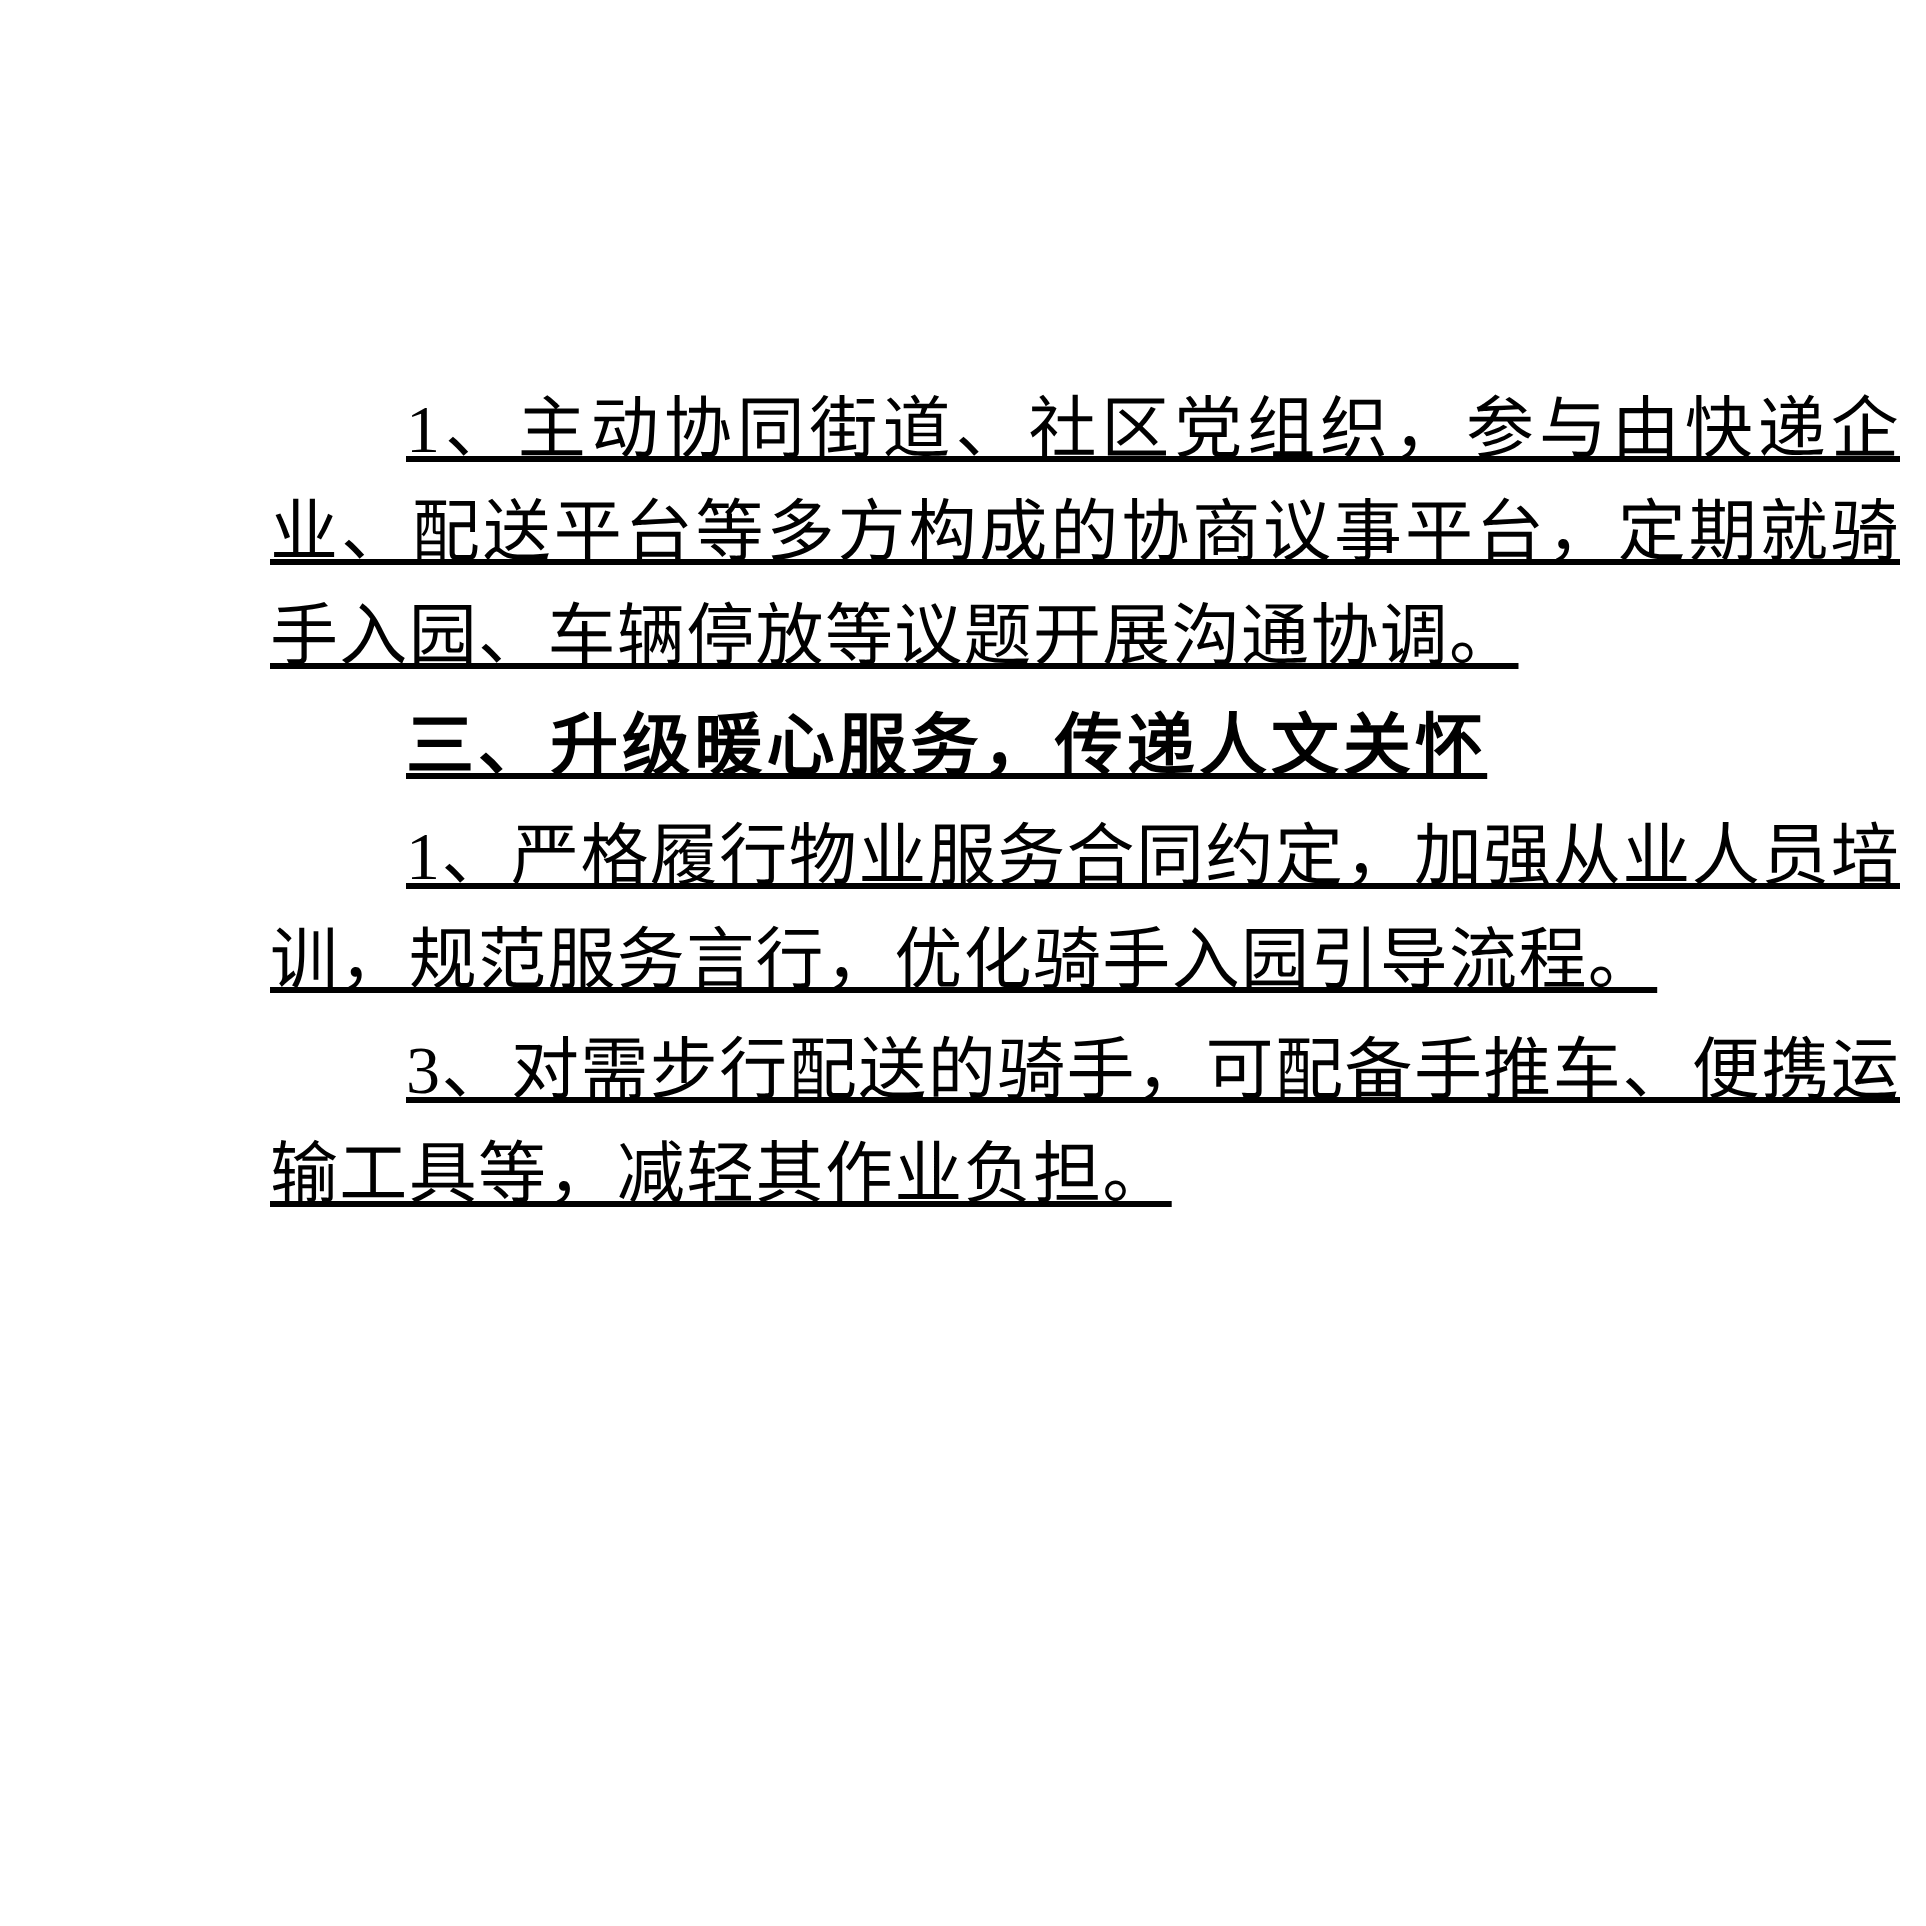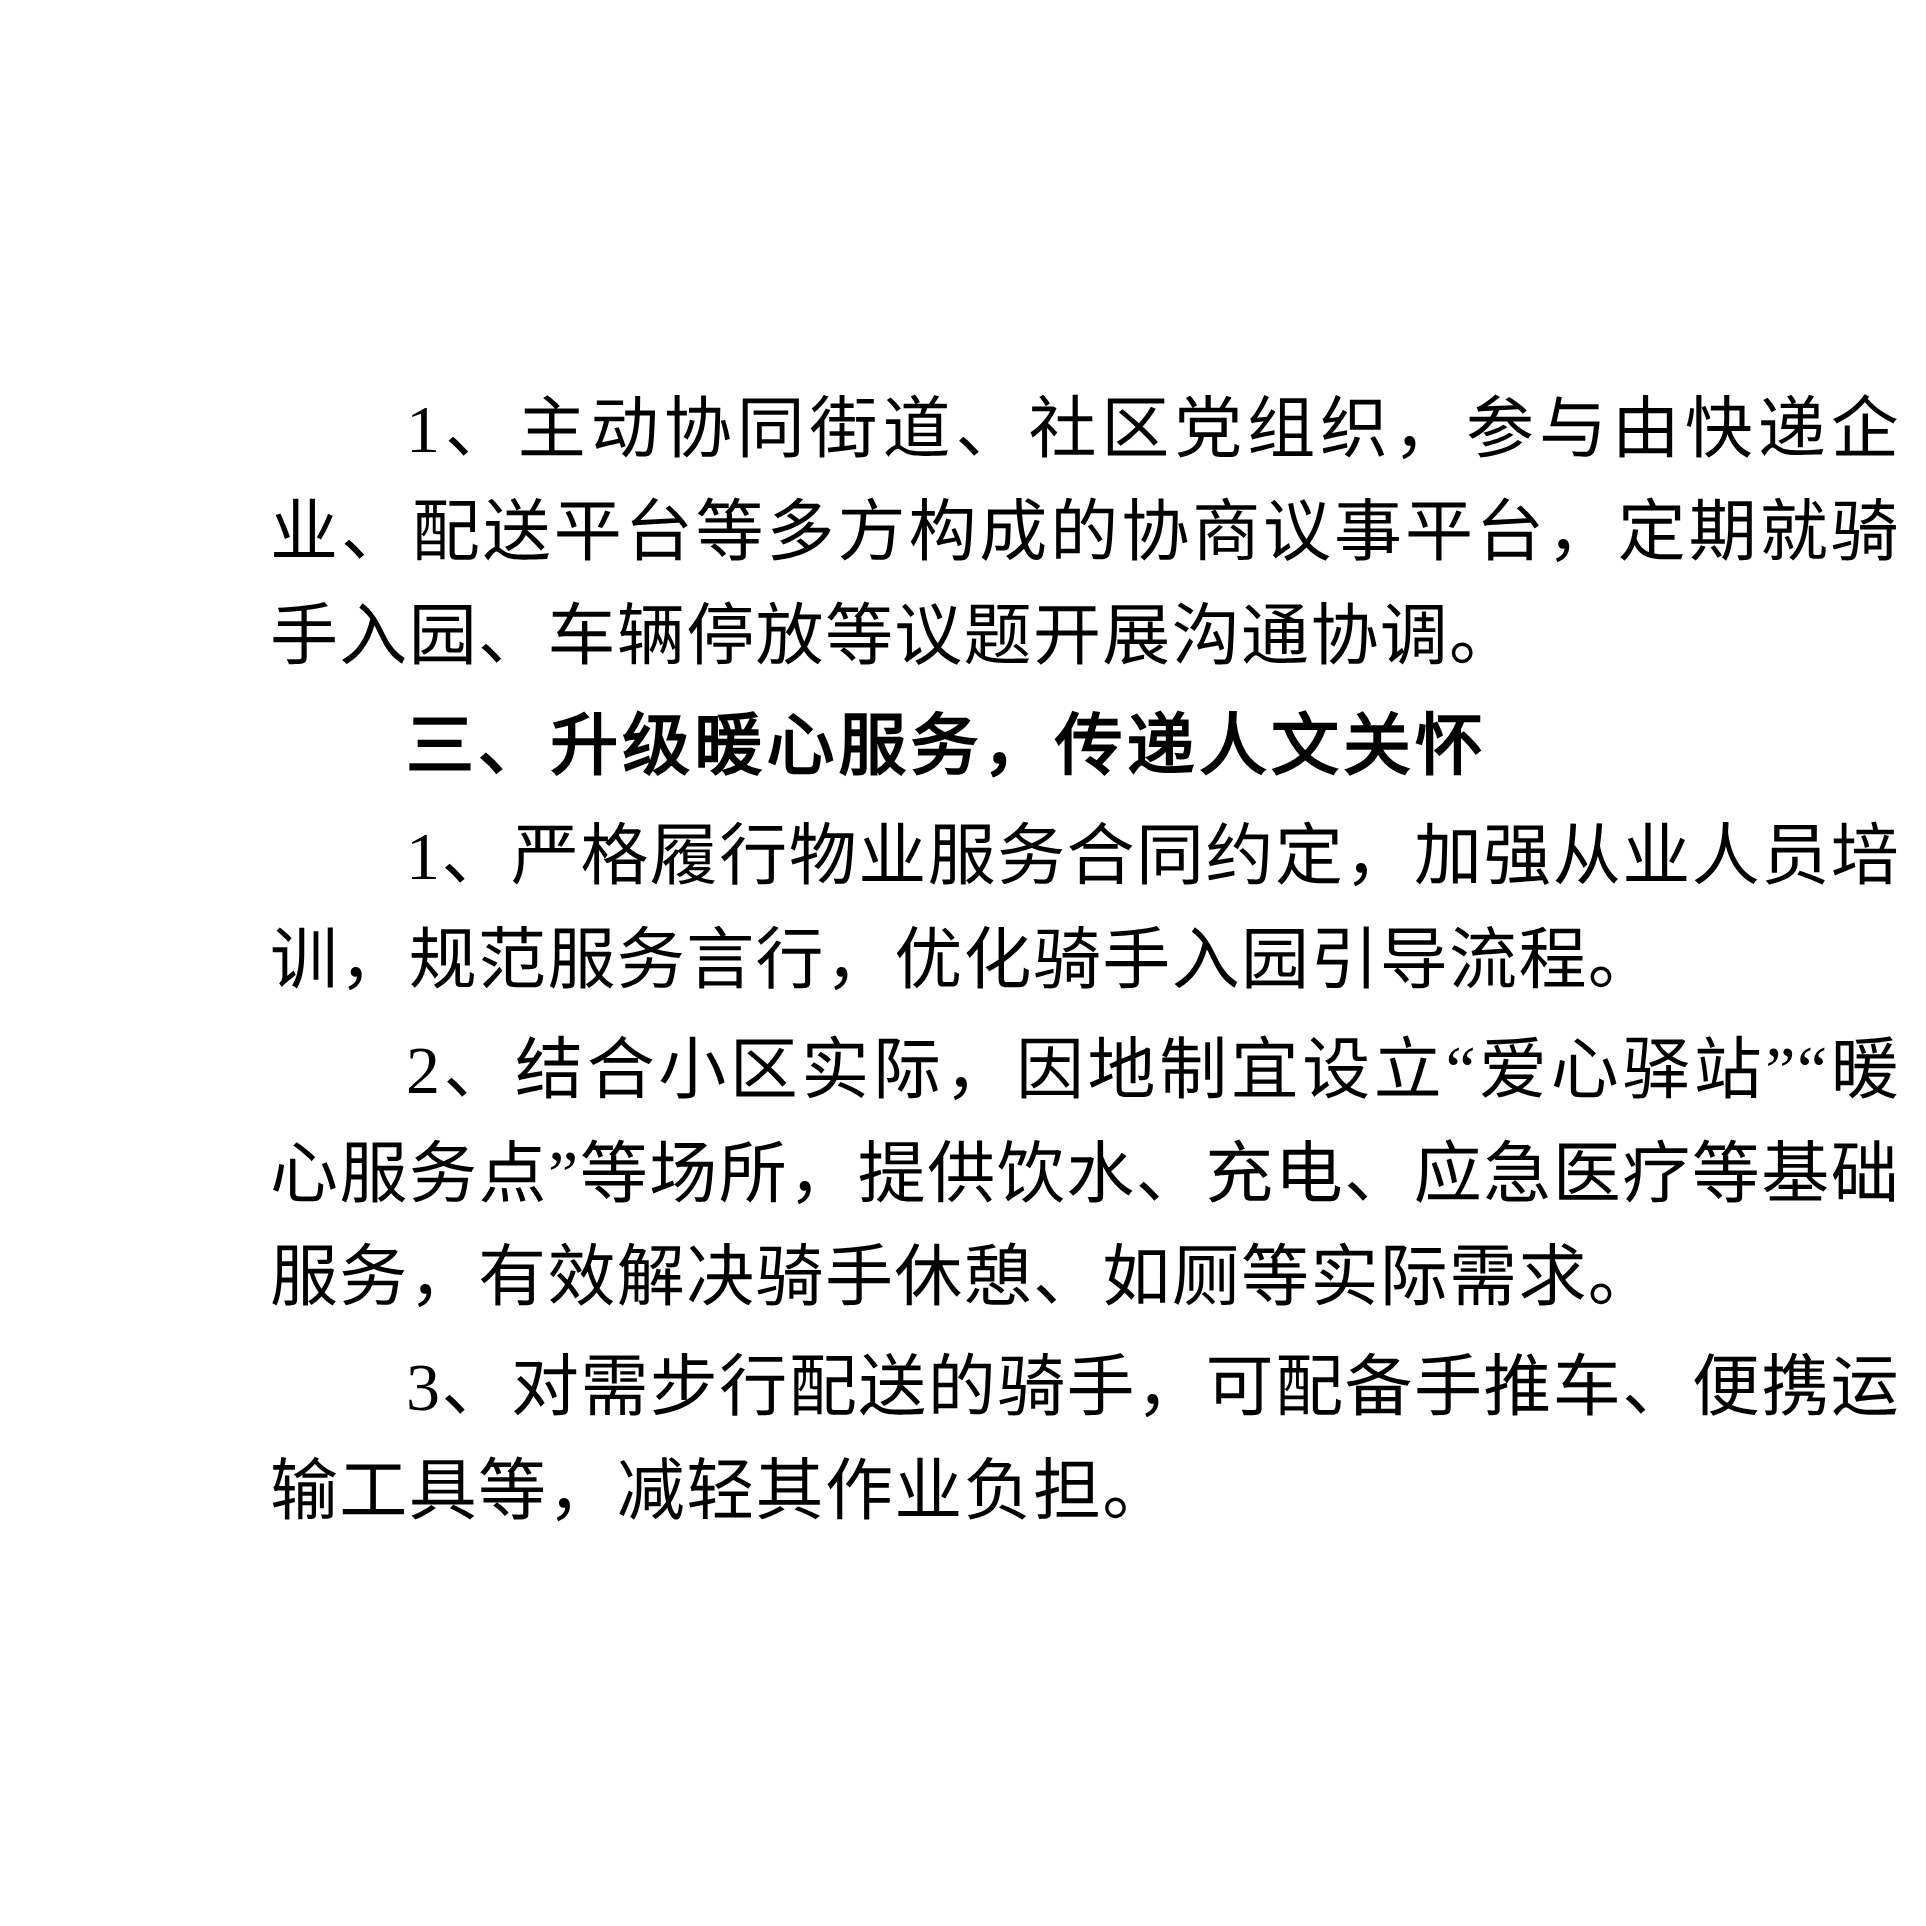--- a/index.html
+++ b/index.html
@@ -24,20 +24,21 @@
     width: 1630px;
   }
   p {
     margin: 0;
     font-size: 68px;
     line-height: 1.52;
     letter-spacing: 0.02em;
     text-align: justify;
     text-justify: inter-ideograph;
     font-family: "Liberation Serif", "DejaVu Serif", serif;
+    text-decoration: underline;
   }
   p.para {
     text-indent: 2em;
     margin-bottom: 7px;
   }
   p.heading {
     text-indent: 2em;
     font-weight: bold;
     margin-bottom: 7px;
     letter-spacing: 0.06em;
@@ -47,18 +48,17 @@
 <body>
 
 <div class="page">
   <div class="doc-body">
 
     <p class="para">1、主动协同街道、社区党组织，参与由快递企业、配送平台等多方构成的协商议事平台，定期就骑手入园、车辆停放等议题开展沟通协调。</p>
 
     <p class="heading">三、升级暖心服务，传递人文关怀</p>
 
     <p class="para">1、严格履行物业服务合同约定，加强从业人员培训，规范服务言行，优化骑手入园引导流程。</p>
-    <p class="para">2、结合小区实际，因地制宜设立“爱心驿站”“暖心服务点”等场所，提供饮水、充电、应急医疗等基础服务，有效解决骑手休憩、如厕等实际需求。</p>
     <p class="para">3、对需步行配送的骑手，可配备手推车、便携运输工具等，减轻其作业负担。</p>
 
   </div>
 </div>
 
 
 </body></html>

